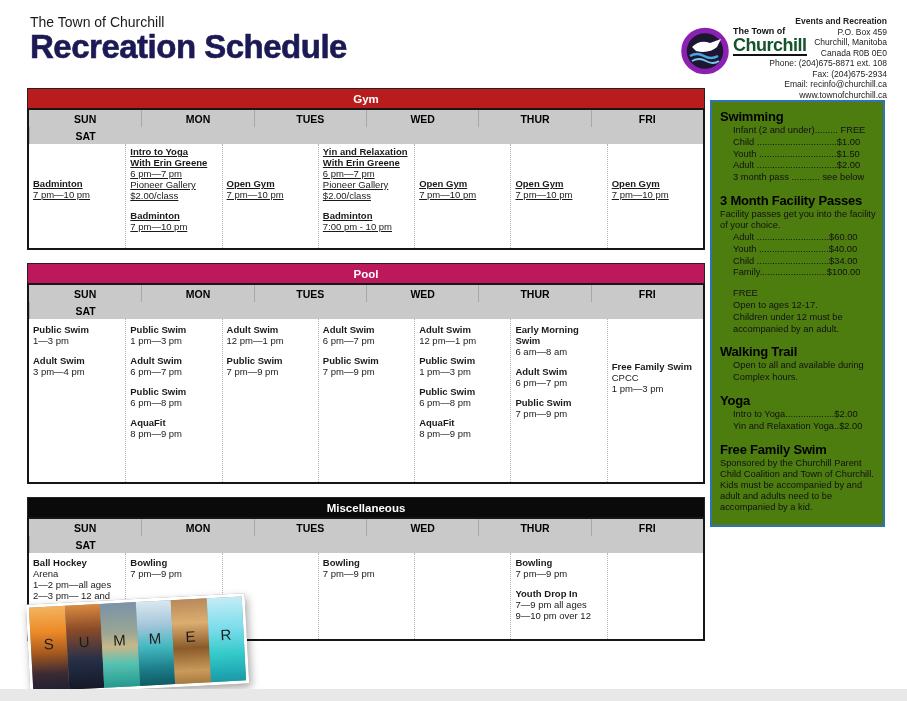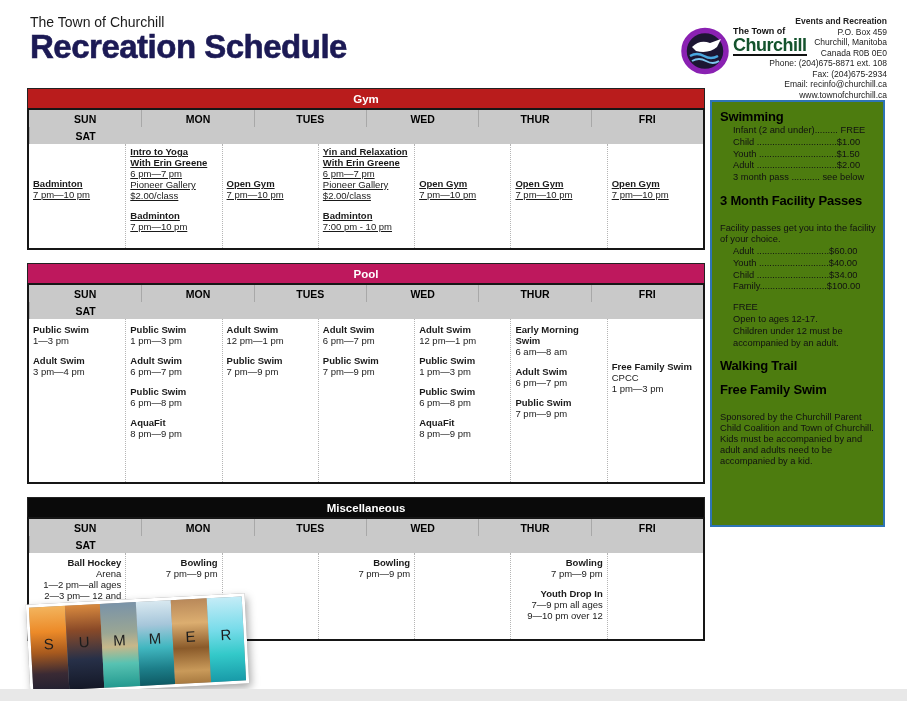--- a/index.html
+++ b/index.html
@@ -27,29 +27,29 @@
   .table-frame { border:2px solid #161616; }
   .day-row { display:grid; grid-template-columns:repeat(6,1fr); background:#c9c9c9; }
   .day-cell { height:17px; font-size:10.5px; font-weight:bold; color:#000; display:flex; align-items:center; justify-content:center; border-left:1px solid #a8a8a8; }
   .day-cell:first-child { border-left:none; }
   .body-row { display:grid; grid-template-columns:repeat(7,1fr); background:#fff; }
   .cell { padding:3px 4px 4px 4px; border-left:1px dotted #b5b5b5; display:flex; flex-direction:column; gap:9px; font-size:9.5px; line-height:11px; color:#1a1a1a; overflow:hidden; }
   .cell:first-child { border-left:none; }
   .gym .cell { justify-content:center; padding-bottom:17px;text-decoration:underline; }
   .gym .body-row .cell { height:104px; }
   .pool .body-row .cell { height:163px; padding-top:5px; }
-  .misc .body-row .cell { height:86px; padding-top:4px;text-align:right; }
+  .misc .body-row .cell { height:86px; padding-top:4px; }
   .event-title { font-weight:bold; }
   .top-gap { margin-top:37px; }
 
   
   .sidebar { position:absolute; left:710px; top:100px; width:175px; height:427px; border:2px solid #2e74b5; background:#4d7c0f; padding:7px 7px 8px 8px; overflow:hidden; }
   .sb-section { margin-bottom:9px; }
   .sb-title { font-size:13px; font-weight:bold; color:#000; line-height:15px; letter-spacing:-0.2px; }
-  .sb-desc { font-size:9.3px; line-height:11px; color:#111; margin-top:15px; }
+  .sb-desc { font-size:9.3px; line-height:11px; color:#111; margin-top:1px; }
   .sb-items { margin-top:1px; }
   .sb-item { font-size:9.3px; line-height:11.8px; color:#111; margin-left:13px; }
 
   
   .summer { position:absolute; left:28px; top:599px; width:219px; height:90px; transform:rotate(-3deg); border:3px solid #fff; box-shadow:2px 4px 8px rgba(0,0,0,0.35); display:flex; background:#888; }
   .strip { flex:1; position:relative; }
   .strip .letter { position:absolute; left:50%; top:44%; transform:translate(-50%,-50%); font-size:15px; color:#1d1d1d; font-family:"Liberation Sans",sans-serif; }
   .strip1 { background:linear-gradient(180deg,#f3b45d 0%,#ec8a28 30%,#a85a1e 55%,#3a2a34 80%,#222030 100%); }
   .strip2 { background:linear-gradient(180deg,#d98a3f 0%,#8a4a28 30%,#273048 65%,#141827 100%); }
   .strip3 { background:linear-gradient(180deg,#7a93a8 0%,#9aa694 35%,#c7b78a 52%,#57c2b2 72%,#249a90 100%); }
@@ -344,20 +344,30 @@
       </div>
       <div class="sb-section">
         <div class="sb-items">
           <div class="sb-item">FREE</div>
           <div class="sb-item">Open to ages 12-17.</div>
           <div class="sb-item">Children under 12 must be accompanied by an adult.</div>
         </div>
       </div>
       <div class="sb-section">
         <div class="sb-title">Walking Trail</div>
+        <div class="sb-items">
+          <div class="sb-item">Open to all and available during Complex hours.</div>
+        </div>
+      </div>
+      <div class="sb-section">
+        <div class="sb-title">Yoga</div>
+        <div class="sb-items">
+          <div class="sb-item">Intro to Yoga...................$2.00</div>
+          <div class="sb-item">Yin and Relaxation Yoga..$2.00</div>
+        </div>
       </div>
       <div class="sb-section">
         <div class="sb-title">Free Family Swim</div>
         <div class="sb-desc">Sponsored by the Churchill Parent Child Coalition and Town of Churchill. Kids must be accompanied by and adult and adults need to be accompanied by a kid.</div>
       </div>
     </div>
 
   <div class="summer" id="summer">
       <div class="strip strip1">
         <span class="letter">S</span>

